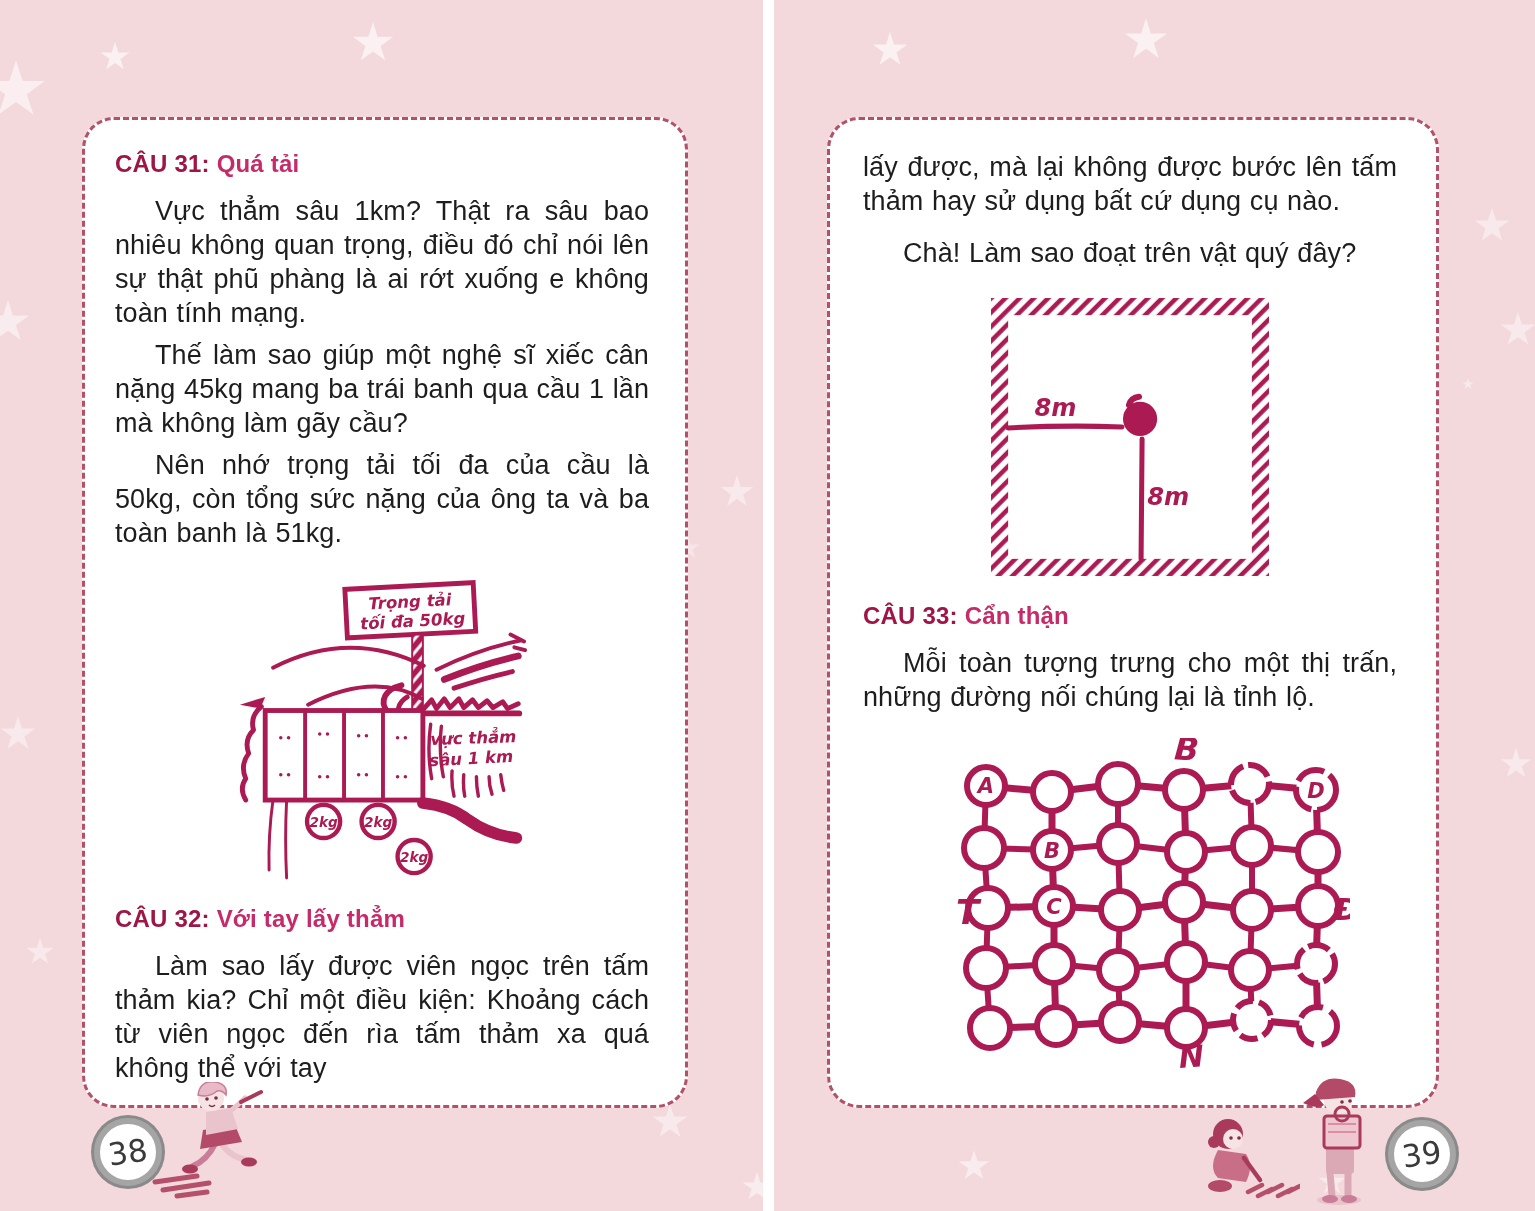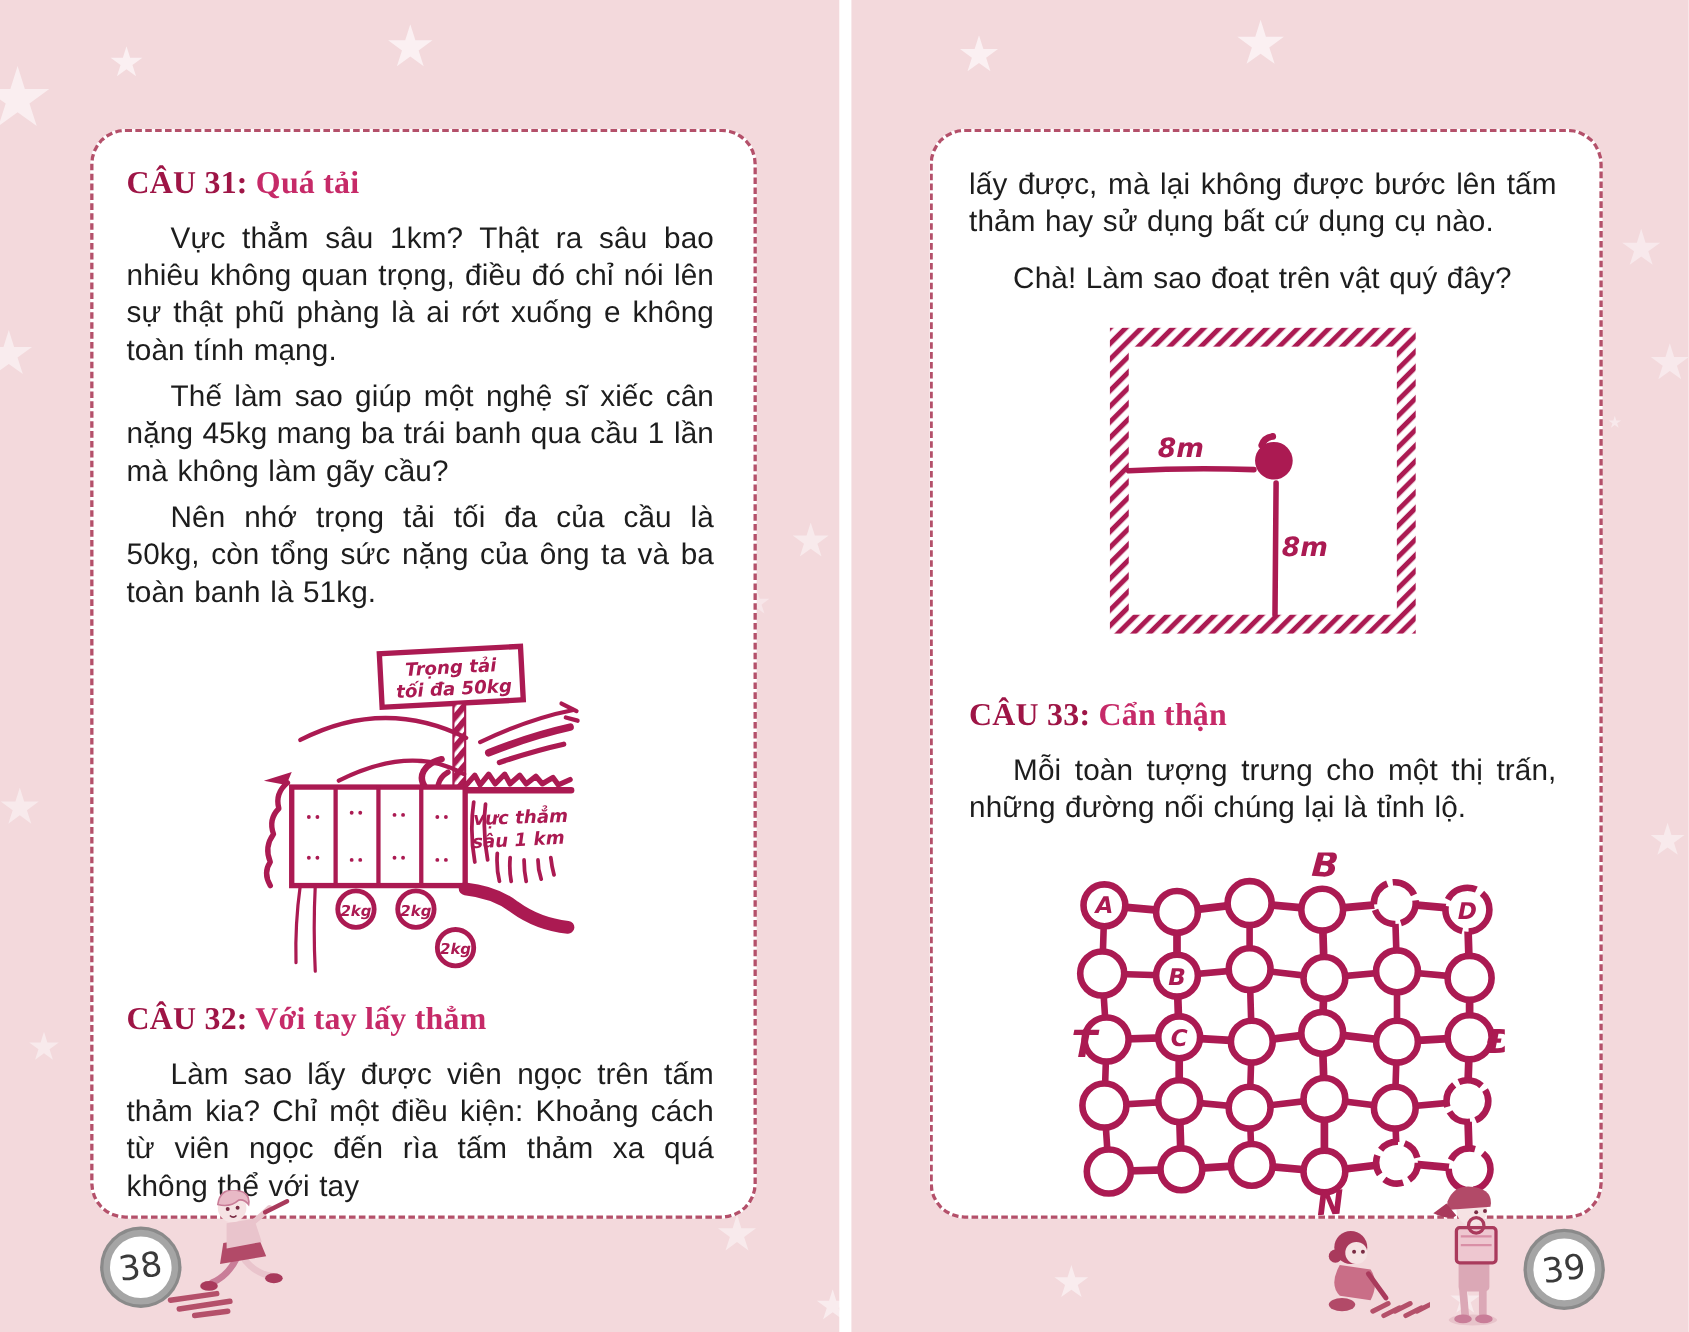--- a/index.html
+++ b/index.html
@@ -2,30 +2,30 @@
 <html><head>
 <meta charset="utf-8">
 <style>
   html,body{margin:0;padding:0;}
   body{font-family:"Liberation Sans",sans-serif;}
   .stage{position:relative;width:1535px;height:1211px;background:#f3d9dc;overflow:hidden;}
   .gutter{position:absolute;left:763px;top:0;width:11px;height:1211px;background:#ffffff;z-index:1;}
   .star{position:absolute;z-index:1;clip-path:polygon(50% 0%,61% 35%,98% 35%,68% 57%,79% 91%,50% 70%,21% 91%,32% 57%,2% 35%,39% 35%);}
   .panel{position:absolute;top:117px;height:991px;background:#ffffff;border:3px dashed #b4506a;border-radius:32px;box-sizing:border-box;z-index:2;}
   .panel-left{left:82px;width:606px;}
-  .panel-right{left:845px;width:612px;}
+  .panel-right{left:827px;width:612px;}
   .content{position:absolute;inset:0;padding:30px 36px 0 30px;}
   .content-r{padding:30px 39px 0 33px;}
-  .sec{margin:0;font-size:29px;font-weight:bold;letter-spacing:.2px;font-family:Liberation Serif, serif;}
+  .sec{margin:0;font-size:24px;font-weight:bold;letter-spacing:.2px;}
   .sec-label{color:#9e1546;}
   .sec-title{color:#c62a68;}
   .body{margin:0;font-size:27px;line-height:34px;text-align:justify;color:#1d1d1d;word-spacing:1px;letter-spacing:.1px;}
   .indent{text-indent:40px;}
   .mt16{margin-top:16px;} .mt18{margin-top:18px;} .mt20{margin-top:8px;}
-  .mt22{margin-top:22px;} .mt24{margin-top:24px;} .mt26{margin-top:26px;} .mt40{margin-top:56px;}
+  .mt22{margin-top:22px;} .mt24{margin-top:24px;} .mt26{margin-top:26px;} .mt40{margin-top:24px;}
   .illus{position:relative;}
   .center{margin-left:auto;margin-right:auto;text-align:right;}
   .hand{font-family:"DejaVu Sans",sans-serif;font-style:italic;font-weight:bold;fill:#ab1a52;}
   .ink{stroke:#ab1a52;fill:none;stroke-linecap:round;stroke-linejoin:round;}
   .node{fill:#ffffff;stroke:#ab1a52;stroke-width:6;}
   .page-badge{position:absolute;width:56px;height:56px;border-radius:50%;background:#ffffff;
     border:6px solid #a5a5a5;box-shadow:0 0 0 3px #8a8a8a;display:flex;align-items:center;justify-content:center;
     font-size:31px;color:#3a3a3a;z-index:4;font-family:"DejaVu Sans",sans-serif;}
   .badge-num{transform:rotate(-8deg);}
   .char{position:absolute;z-index:3;}

